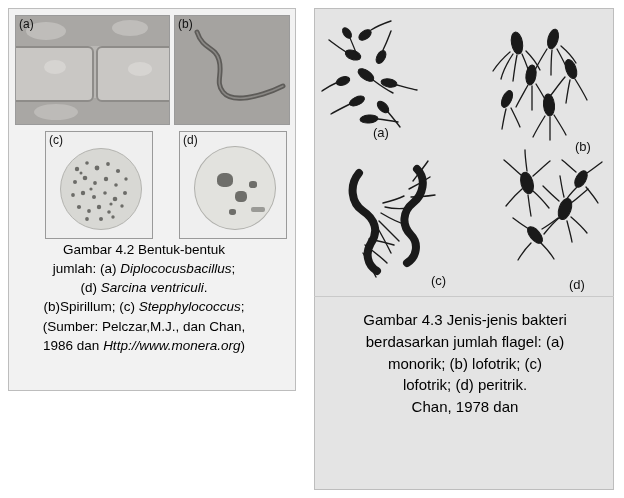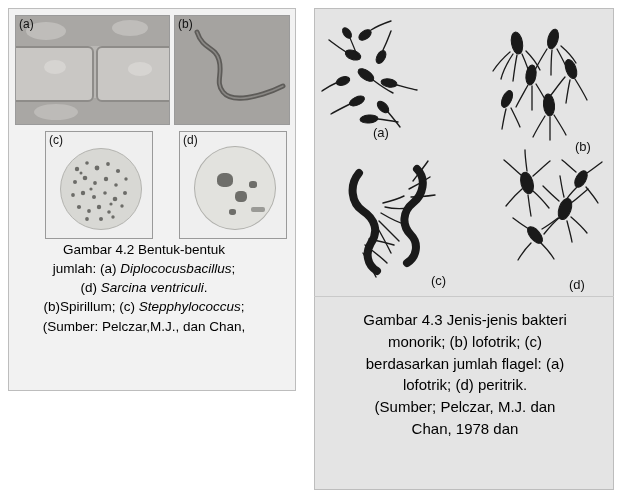--- a/index.html
+++ b/index.html
@@ -269,20 +269,21 @@
       <span class="panel-label">(d)</span>
     </div>
   </div>
 
   <div class="caption-left">
     <span class="ln"><b>Gambar 4.2</b><span> Bentuk-bentuk</span></span>
     <span class="ln"><span>jumlah:  (a) </span><i>Diplococusbacillus</i><span>;</span></span>
     <span class="ln"><span>(d) </span><i>Sarcina  ventriculi</i><span>.</span></span>
     <span class="ln"><span>(b)Spirillum;  (c) </span><i>Stepphylococcus</i><span>;</span></span>
     <span class="ln">(Sumber: Pelczar,M.J., dan Chan,</span>
+    <span class="ln"><span>1986 dan </span><i>Http://www.monera.org</i><span>)</span></span>
   </div>
 
   <div class="fig-right">
 
     <div class="flag-area">
       <svg width="286" height="288" viewBox="0 0 286 288">
         <g stroke="#1a1a1a" fill="#1a1a1a" stroke-linecap="round">
 
           <g>
             <g>
@@ -389,22 +390,21 @@
       </svg>
 
       <span class="flag-label" style="left:52px; top:112px;">(a)</span>
       <span class="flag-label" style="left:254px; top:126px;">(b)</span>
       <span class="flag-label" style="left:110px; top:260px;">(c)</span>
       <span class="flag-label" style="left:248px; top:264px;">(d)</span>
     </div>
 
     <div class="caption-right">
       <span class="ln"><b>Gambar 4.3</b><span> Jenis-jenis bakteri</span></span>
+      <span class="ln">berdasarkan jumlah flagel: (a)</span>
       <span class="ln">monorik; (b) lofotrik; (c)</span>
-      <span class="ln">berdasarkan jumlah flagel: (a)</span>
       <span class="ln">lofotrik; (d) peritrik.</span>
-      <span class="ln">(Sumber; Pelczar, M.J. dan</span>
       <span class="ln">Chan, 1978 dan</span>
     </div>
   </div>
 
   <div class="sep-line"></div>
 </div>
 
 </body></html>

